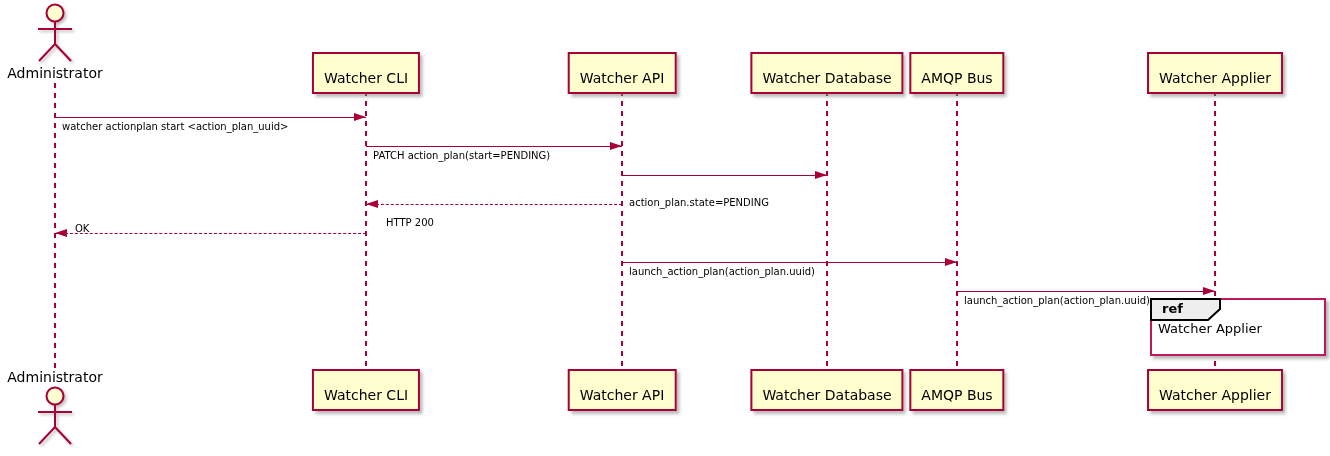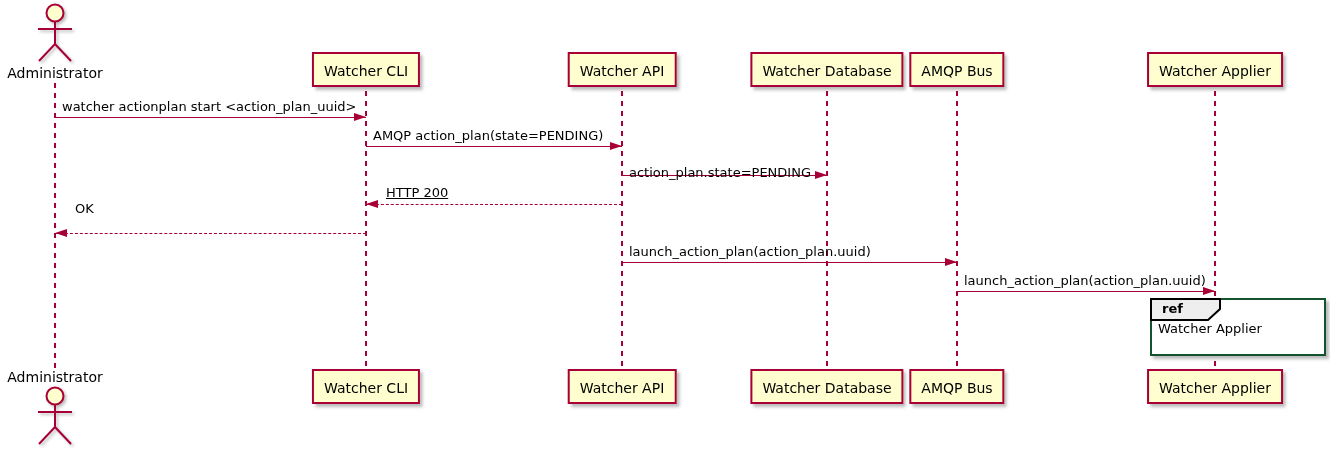--- a/index.html
+++ b/index.html
@@ -10,39 +10,39 @@
     color:#000;
     --crimson:#A80036; --fill:#FEFECE; --shadow:rgba(130,130,130,0.55);
   }
   .lifeline {
     position:absolute; width:2px; top:81px; height:288px;
     background:repeating-linear-gradient(to bottom, var(--crimson) 0 5px, transparent 5px 10px);
   }
   .pbox {
     position:absolute; transform:translateX(-50%);
     background:var(--fill); border:2px solid var(--crimson);
-    padding:9px 10px 5px; font-size:14px; line-height:17px; white-space:nowrap;
+    padding:16px 10px 5px; font-size:14px; line-height:17px; white-space:nowrap;
     box-shadow:3px 3px 3px var(--shadow);
   }
   .pbox.top { top:52px; }
   .pbox.bottom { top:369px; }
   .actor-label {
     position:absolute; transform:translateX(-50%);
     font-size:14px; line-height:15px; white-space:nowrap;
   }
   .actor-svg { position:absolute; filter:drop-shadow(2.5px 2.5px 1.5px #bdbdbd); }
-  .msg-label { position:absolute; font-size:13px; line-height:15px; white-space:nowrap; }
+  .msg-label { position:absolute; font-size:10px; line-height:15px; white-space:nowrap;margin-top:20px; }
   .msg-line  { position:absolute; height:0; border-top:1px solid var(--crimson); }
   .msg-line.dashed { border-top-style:dashed; }
   .ah { position:absolute; width:0; height:0; border-top:4.5px solid transparent; border-bottom:4.5px solid transparent; }
   .ah.right { border-left:12px solid var(--crimson); }
   .ah.left  { border-right:12px solid var(--crimson); }
   .ref {
     position:absolute; left:1150px; top:298px; width:172px; height:54px;
-    background:#ffffff; border:2px solid #14532d;
+    background:#ffffff; border:2px solid #be185d;
     box-shadow:3px 3px 3px var(--shadow);
   }
   .ref-header { position:absolute; left:-2px; top:-2px; width:72px; height:23px; }
   .ref-keyword {
     position:absolute; left:12px; top:2px;
     font-size:13px; font-weight:bold; line-height:17px;
   }
   .ref-body { position:absolute; left:6px; top:21px; font-size:13px; line-height:16px; white-space:nowrap; }
 </style>
 </head>
@@ -87,27 +87,27 @@
       <div class="pbox bottom" style="left: 827px;">Watcher Database</div>
       <div class="pbox top" style="left: 957px;">AMQP Bus</div>
       <div class="pbox bottom" style="left: 957px;">AMQP Bus</div>
       <div class="pbox top" style="left: 1215px;">Watcher Applier</div>
       <div class="pbox bottom" style="left: 1215px;">Watcher Applier</div>
       <div class="msg-line" style="left: 55px; top: 117px; width: 311px;"></div>
       <div class="ah right" style="left: 354px; top: 113px;"></div>
       <div class="msg-label" style="left: 62px; top: 99px;">watcher actionplan start &lt;action_plan_uuid&gt;</div>
       <div class="msg-line" style="left: 366px; top: 146px; width: 256px;"></div>
       <div class="ah right" style="left: 610px; top: 142px;"></div>
-      <div class="msg-label" style="left: 373px; top: 128px;">AMQP action_plan(state=PENDING)</div>
+      <div class="msg-label" style="left: 373px; top: 128px;">PATCH action_plan(start=PENDING)</div>
       <div class="msg-line" style="left: 622px; top: 175px; width: 205px;"></div>
       <div class="ah right" style="left: 815px; top: 171px;"></div>
-      <div class="msg-label" style="left: 629px; top: 165px;">action_plan.state=PENDING</div>
+      <div class="msg-label" style="left: 629px; top: 175px;">action_plan.state=PENDING</div>
       <div class="msg-line dashed" style="left: 366px; top: 204px; width: 256px;"></div>
       <div class="ah left" style="left: 366px; top: 200px;"></div>
-      <div class="msg-label" style="left: 386px; top: 185px; text-decoration: underline;">HTTP 200</div>
+      <div class="msg-label" style="left: 386px; top: 195px;">HTTP 200</div>
       <div class="msg-line dashed" style="left: 55px; top: 233px; width: 311px;"></div>
       <div class="ah left" style="left: 55px; top: 229px;"></div>
       <div class="msg-label" style="left: 75px; top: 201px;">OK</div>
       <div class="msg-line" style="left: 622px; top: 262px; width: 335px;"></div>
       <div class="ah right" style="left: 945px; top: 258px;"></div>
       <div class="msg-label" style="left: 629px; top: 244px;">launch_action_plan(action_plan.uuid)</div>
       <div class="msg-line" style="left: 957px; top: 291px; width: 258px;"></div>
       <div class="ah right" style="left: 1203px; top: 287px;"></div>
       <div class="msg-label" style="left: 964px; top: 273px;">launch_action_plan(action_plan.uuid)</div>
     </div>

